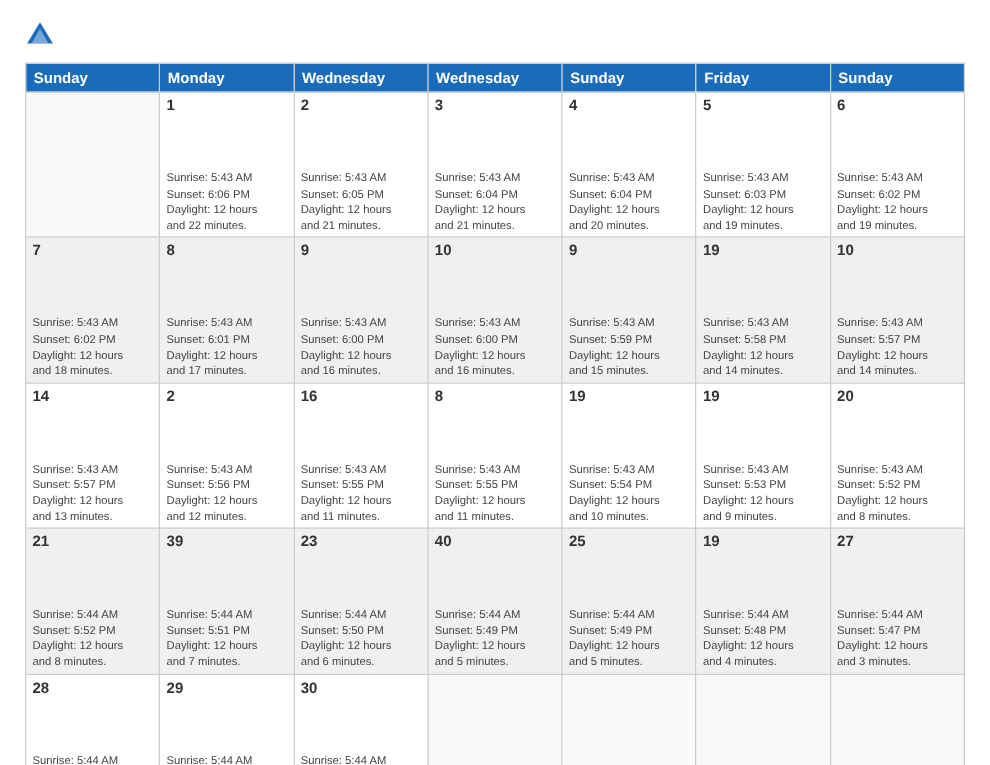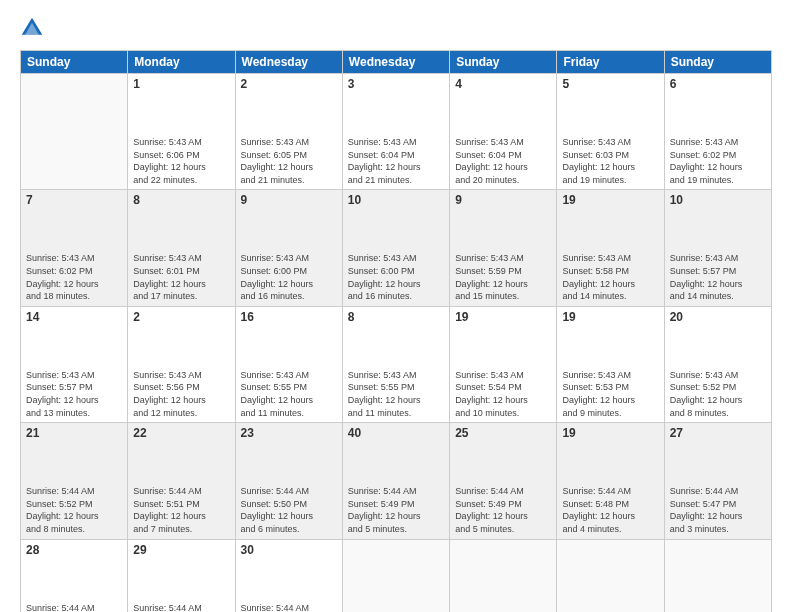--- a/index.html
+++ b/index.html
@@ -287,21 +287,21 @@
         </tr>
         <tr class="row-shaded">
           <td>
             <span class="day-num">21</span>
             <div class="day-info" style="white-space: pre-line;">Sunrise: 5:44 AM
 Sunset: 5:52 PM
 Daylight: 12 hours
 and 8 minutes.</div>
           </td>
           <td>
-            <span class="day-num">22</span>
+            <span class="day-num">39</span>
             <div class="day-info" style="white-space: pre-line;">Sunrise: 5:44 AM
 Sunset: 5:51 PM
 Daylight: 12 hours
 and 7 minutes.</div>
           </td>
           <td>
             <span class="day-num">23</span>
             <div class="day-info" style="white-space: pre-line;">Sunrise: 5:44 AM
 Sunset: 5:50 PM
 Daylight: 12 hours

